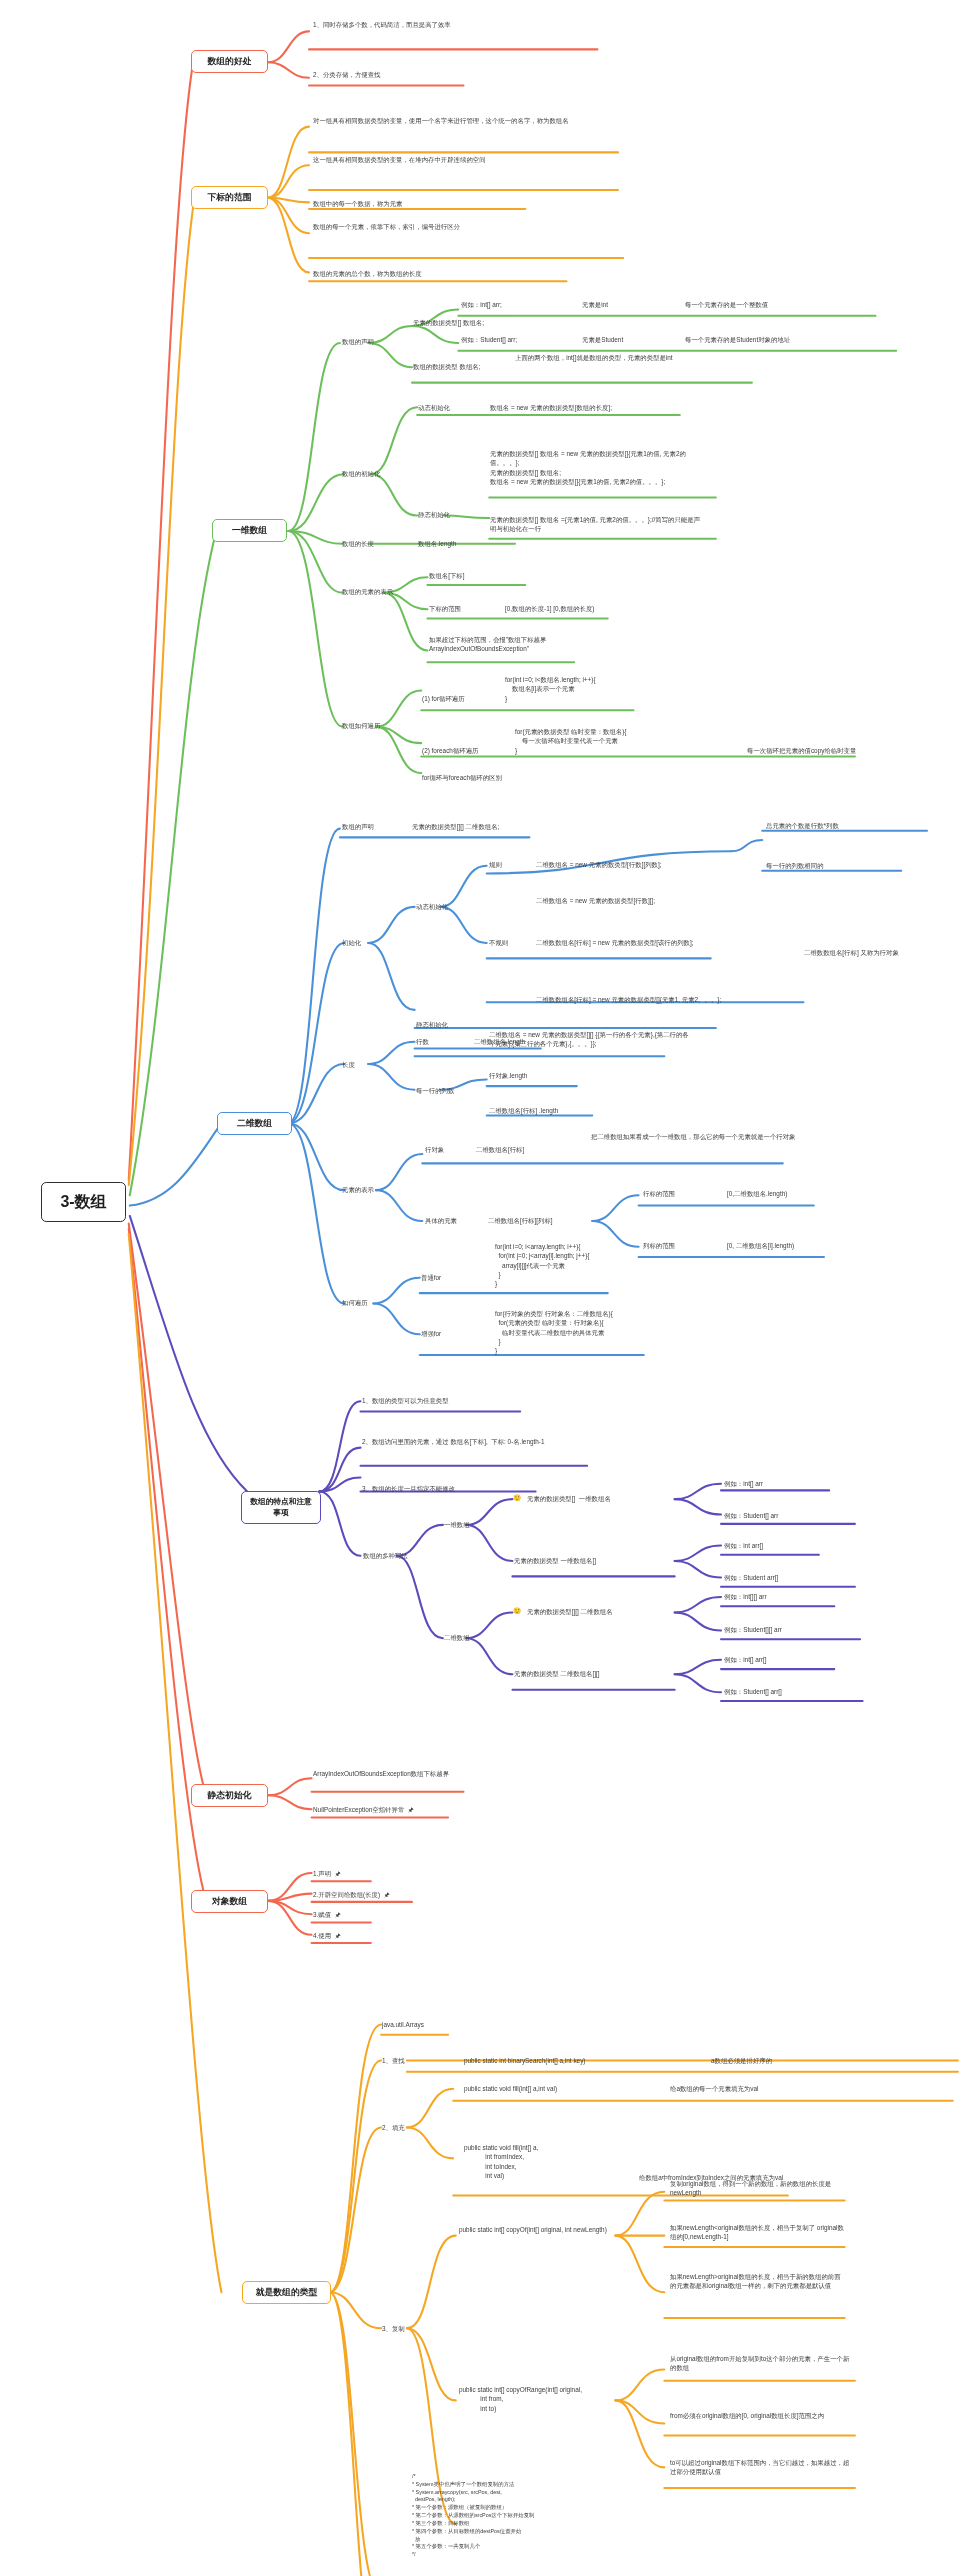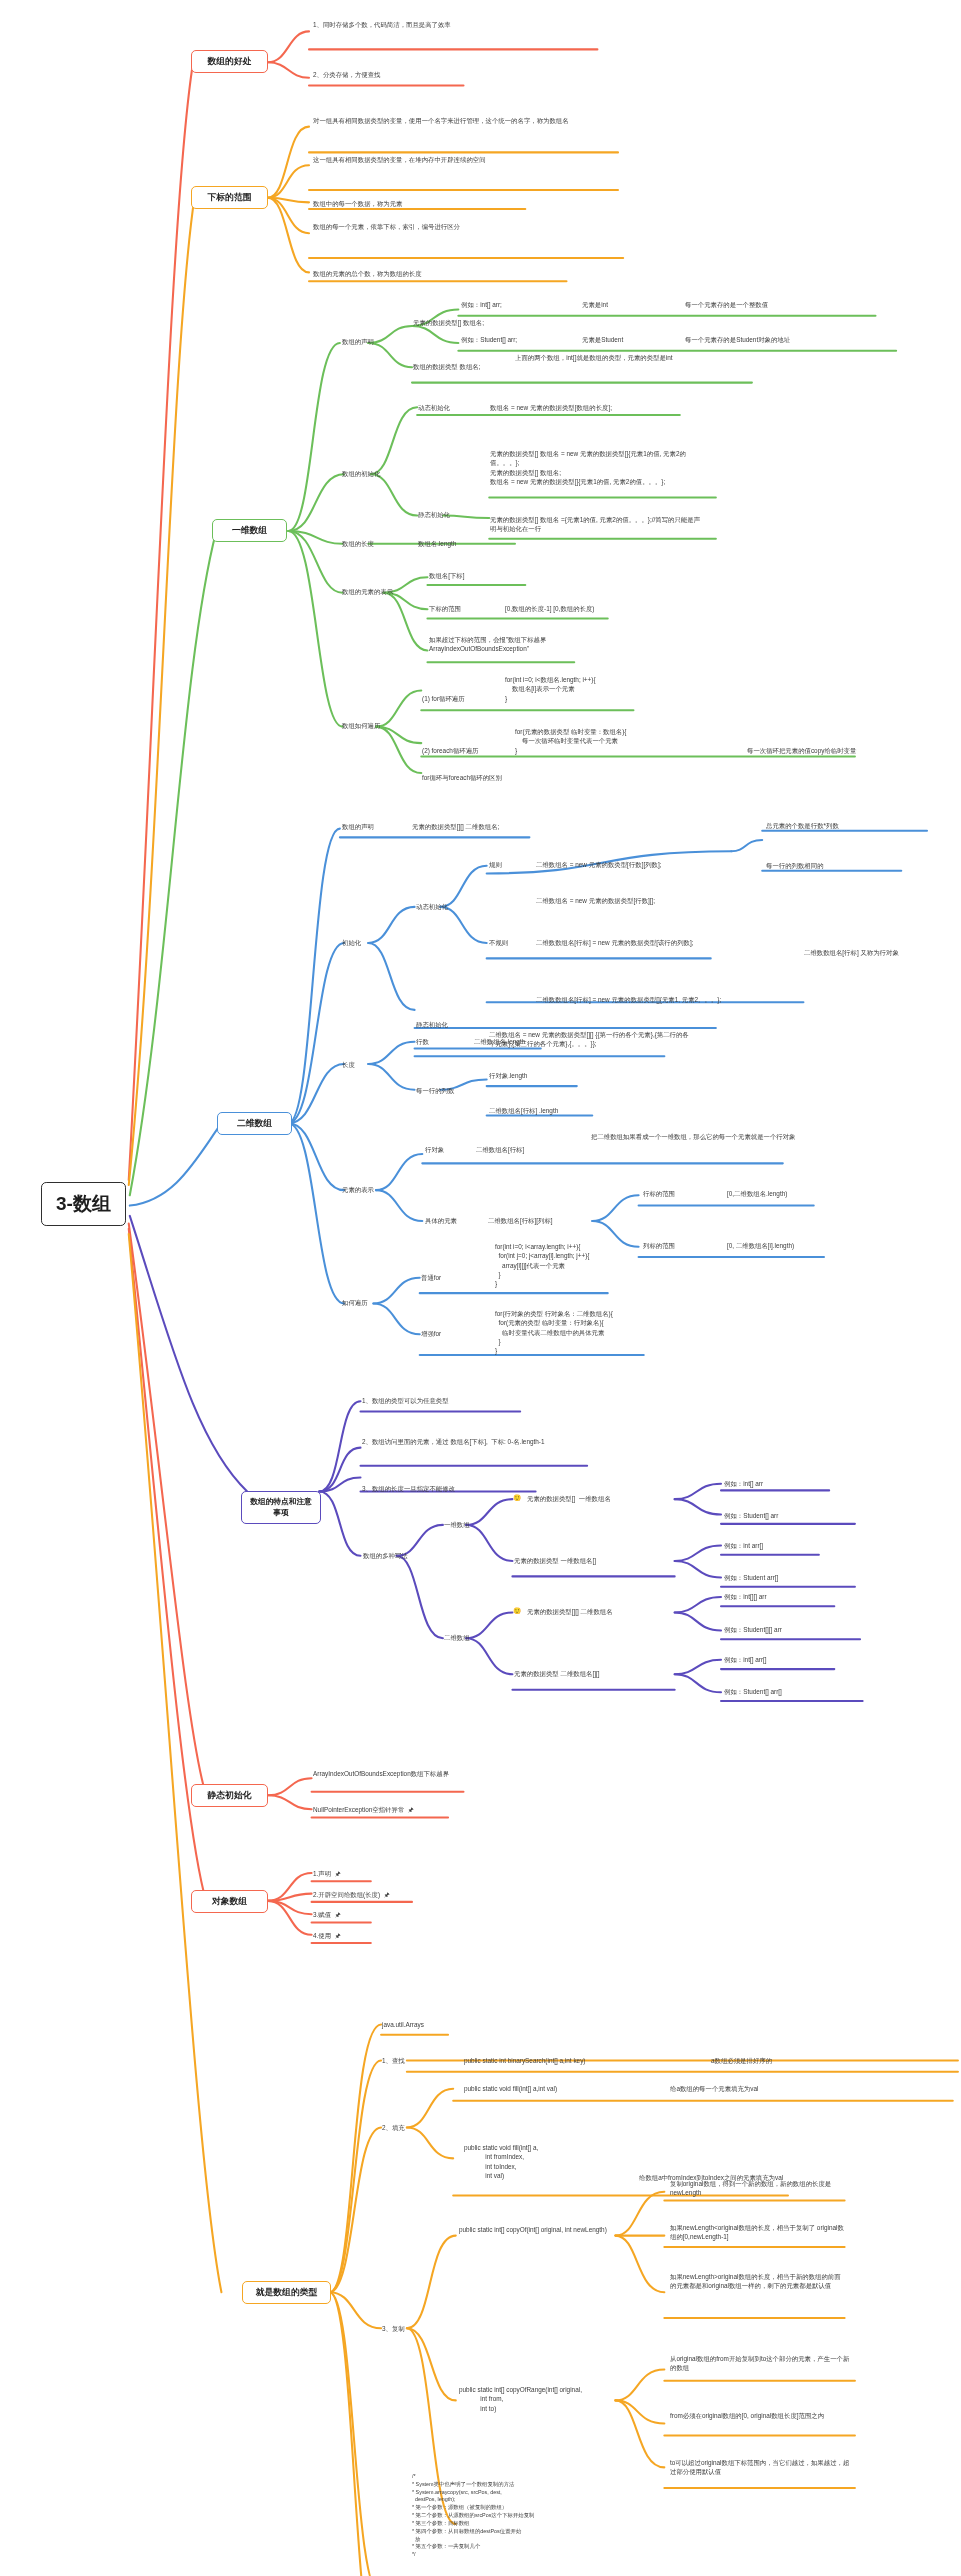--- a/index.html
+++ b/index.html
@@ -2,21 +2,21 @@
 <html lang="zh" style="font-size:8.2px"><head>
 <meta charset="utf-8">
 <style>
   html,body{margin:0;padding:0;background:#ffffff;}
   body{font-family:"Liberation Sans","DejaVu Sans",sans-serif;color:#3a3a3a;}
   #canvas{position:relative;width:961px;height:2731px;background:#fff;overflow:hidden;}
   svg#wires{position:absolute;left:0;top:0;width:961px;height:2731px;pointer-events:none;}
   .node{position:absolute;box-sizing:border-box;line-height:1.45;white-space:pre-wrap;}
   
   .root{border:1.5px solid #2f2f2f;border-radius:5.2px;background:#fff;
-        font-weight:bold;font-size:19px;color:#1d1d1d;padding:7.2px 10.3px;text-align:center;}
+        font-weight:bold;font-size:16px;color:#1d1d1d;padding:7.2px 10.3px;text-align:center;}
   
   .topic{border-radius:5px;background:#fff;font-weight:bold;font-size:8.8px;
          padding:4.1px 6.2px;text-align:center;border-width:1.5px;border-style:solid;}
   .t-red{border-color:#f4674f;color:#232323;}
   .t-org{border-color:#f5a623;color:#232323;}
   .t-grn{border-color:#6cbf5a;color:#232323;}
   .t-blu{border-color:#4a90d9;color:#232323;}
   .t-pur{border-color:#5b4bbd;color:#232323;margin-top:12px;}
   
   .txt{font-size:6.4px;color:#3c3c3c;}

